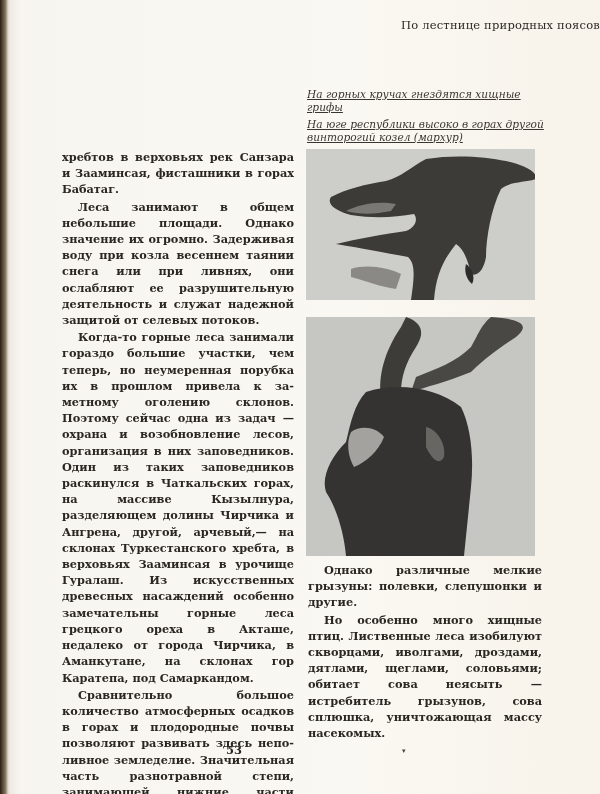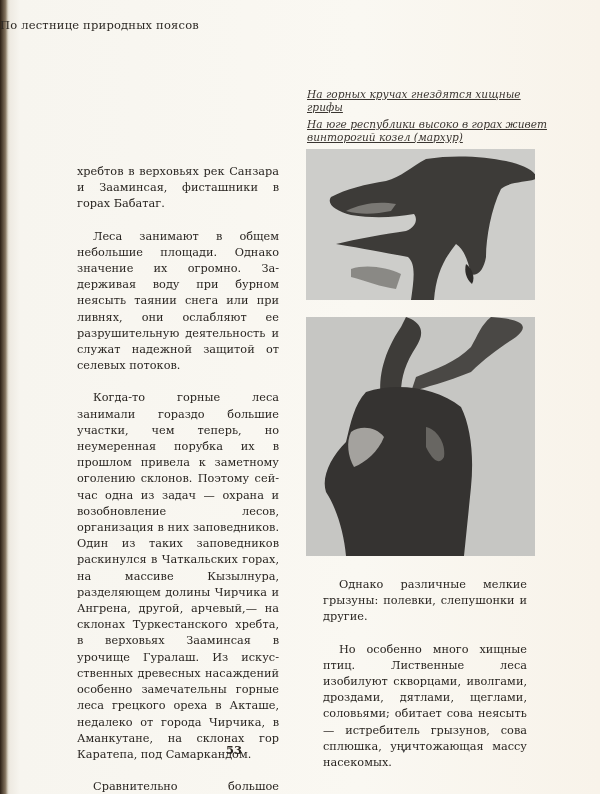--- a/index.html
+++ b/index.html
@@ -7,33 +7,33 @@
       width: 600px; height: 794px; overflow: hidden; position: relative;
       background: linear-gradient(90deg, #3a2a1c 0px, #5a4632 3px, #cfc6b4 6px, #eeeae2 10px, #f7f5ef 20px, #faf8f2 60%, #f8f3ea 100%);
       font-family: "DejaVu Serif", serif;
       color: #2a2622;
     }
     .spine-shadow {
       position: absolute; left: 0; top: 0; width: 8px; height: 794px;
       background: linear-gradient(90deg, #2b1f14, #7a6a56 60%, rgba(0,0,0,0));
     }
     .running-head {
-      position: absolute; top: 18px; left: 0; width: 600px; text-align: left;
+      position: absolute; top: 18px; left: 0; width: 600px; text-align: right;
       font-size: 11.5px; letter-spacing: 0.2px; color: #2c2823;
     }
     .captions {
       position: absolute; left: 307px; top: 88px; width: 240px;
       font-style: italic; font-size: 10.6px; line-height: 13px; color: #3a3530; text-decoration: underline;
     }
     .captions p { margin: 0 0 4px 0; }
     .col {
       position: absolute; font-size: 11.3px; line-height: 16.2px;
       text-align: justify; color: #2a2622;
     }
-    .col p { margin: 16px; text-indent: 0; }
+    .col p { margin: 1px; text-indent: 0; font-weight: bold; }
     .col p.ind { text-indent: 16px; }
     .col-left { left: 61px; top: 148px; width: 234px; }
     .col-right { left: 307px; top: 561px; width: 236px; }
     .photo {
       position: absolute; background: #c9c9c6; overflow: hidden;
       box-shadow: inset 0 0 6px rgba(0,0,0,0.15);
     }
     .photo-vulture { left: 306px; top: 149px; width: 229px; height: 151px; background: #cbcbc8; }
     .photo-markhor { left: 306px; top: 317px; width: 229px; height: 239px; background: #c4c4c2; }
     .photo svg { width: 100%; height: 100%; display: block; }
@@ -44,26 +44,26 @@
   </style>
 </head>
 <body>
 
 <div class="spine-shadow"></div>
 
 <div class="running-head">По лестнице природных поясов</div>
 
 <div class="captions">
   <p>На горных кручах гнездятся хищные грифы</p>
-  <p>На юге республики высоко в горах живет винторогий козел (мархур)</p>
+  <p>На юге республики высоко в горах другой винторогий козел (мархур)</p>
 </div>
 
 <div class="col col-left">
   <p>хребтов в верховьях рек Санзара и Заамин­сая, фисташники в горах Бабатаг.</p>
-  <p class="ind">Леса занимают в общем небольшие пло­щади. Однако значение их огромно. За­держивая воду при бурном неясыть тая­нии снега или при ливнях, они ослабляют ее разрушительную деятельность и служат надежной защитой от селевых потоков.</p>
+  <p class="ind">Леса занимают в общем небольшие пло­щади. Однако значение их огромно. За­держивая воду при козла весеннем тая­нии снега или при ливнях, они ослабляют ее разрушительную деятельность и служат надежной защитой от селевых потоков.</p>
   <p class="ind">Когда-то горные леса занимали гораздо большие участки, чем теперь, но неумерен­ная порубка их в прошлом привела к за­метному оголению склонов. Поэтому сей­час одна из задач — охрана и возобновле­ние лесов, организация в них заповедни­ков. Один из таких заповедников раски­нулся в Чаткальских горах, на массиве Кызылнура, разделяющем долины Чирчи­ка и Ангрена, другой, арчевый,— на скло­нах Туркестанского хребта, в верховьях Зааминсая в урочище Гуралаш. Из искус­ственных древесных насаждений особенно замечательны горные леса грецкого ореха в Акташе, недалеко от города Чирчика, в Аманкутане, на склонах гор Каратепа, под Самаркандом.</p>
   <p class="ind">Сравнительно большое количество атмо­сферных осадков в горах и плодородные почвы позволяют развивать здесь непо­ливное земледелие. Значительная часть разнотравной степи, занимающей нижние части склонов гор, распахана под богарные посевы, есть они и в лесном поясе.</p>
 
 </div>
 
 <div class="photo photo-vulture">
   <svg viewBox="0 0 229 151" preserveAspectRatio="none">
     <rect width="229" height="151" fill="#cdcdca"></rect>
     <path d="M120 10 C150 5 180 8 200 12 C215 15 232 22 230 30 C220 34 205 32 195 40 C185 60 180 90 180 108 C178 120 172 128 165 125 C162 112 158 100 150 95 C138 110 130 125 128 151 L105 151 C108 130 110 115 102 108 C85 105 60 100 30 95 C50 90 80 85 100 82 C110 78 112 70 108 65 C90 68 70 70 45 66 C30 62 20 55 25 48 C40 40 60 35 80 32 C95 28 105 18 120 10 Z" fill="#3d3b38"></path>
     <path d="M40 62 C55 55 70 52 90 55 L85 62 C70 65 55 66 40 62 Z" fill="#7a7874"></path>

